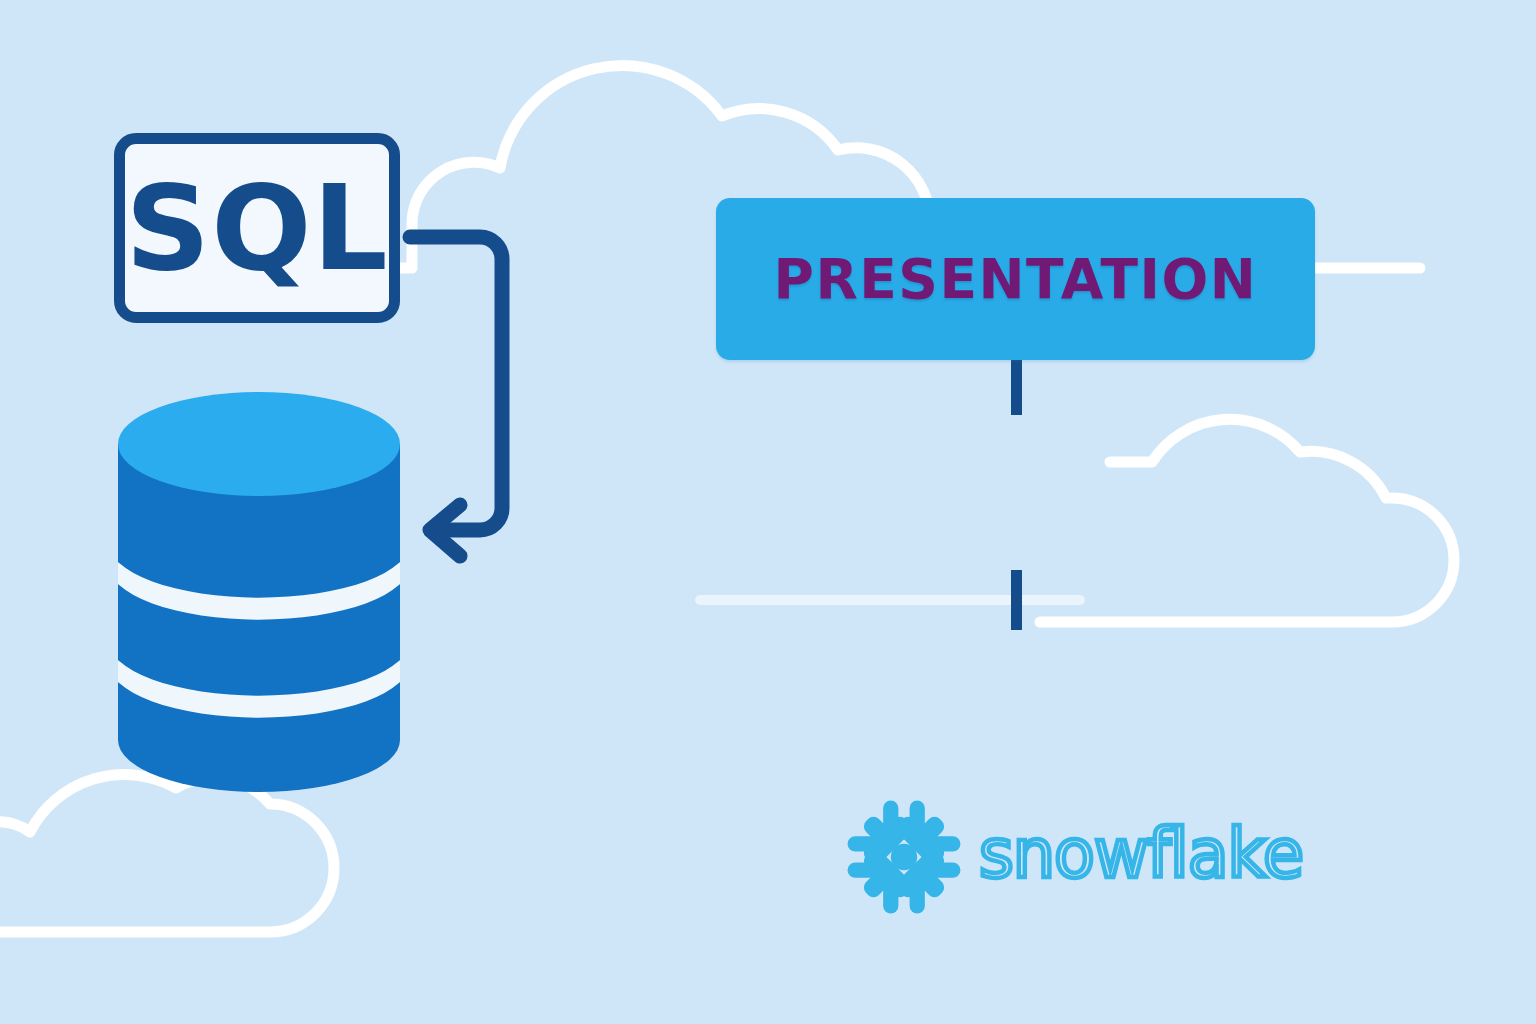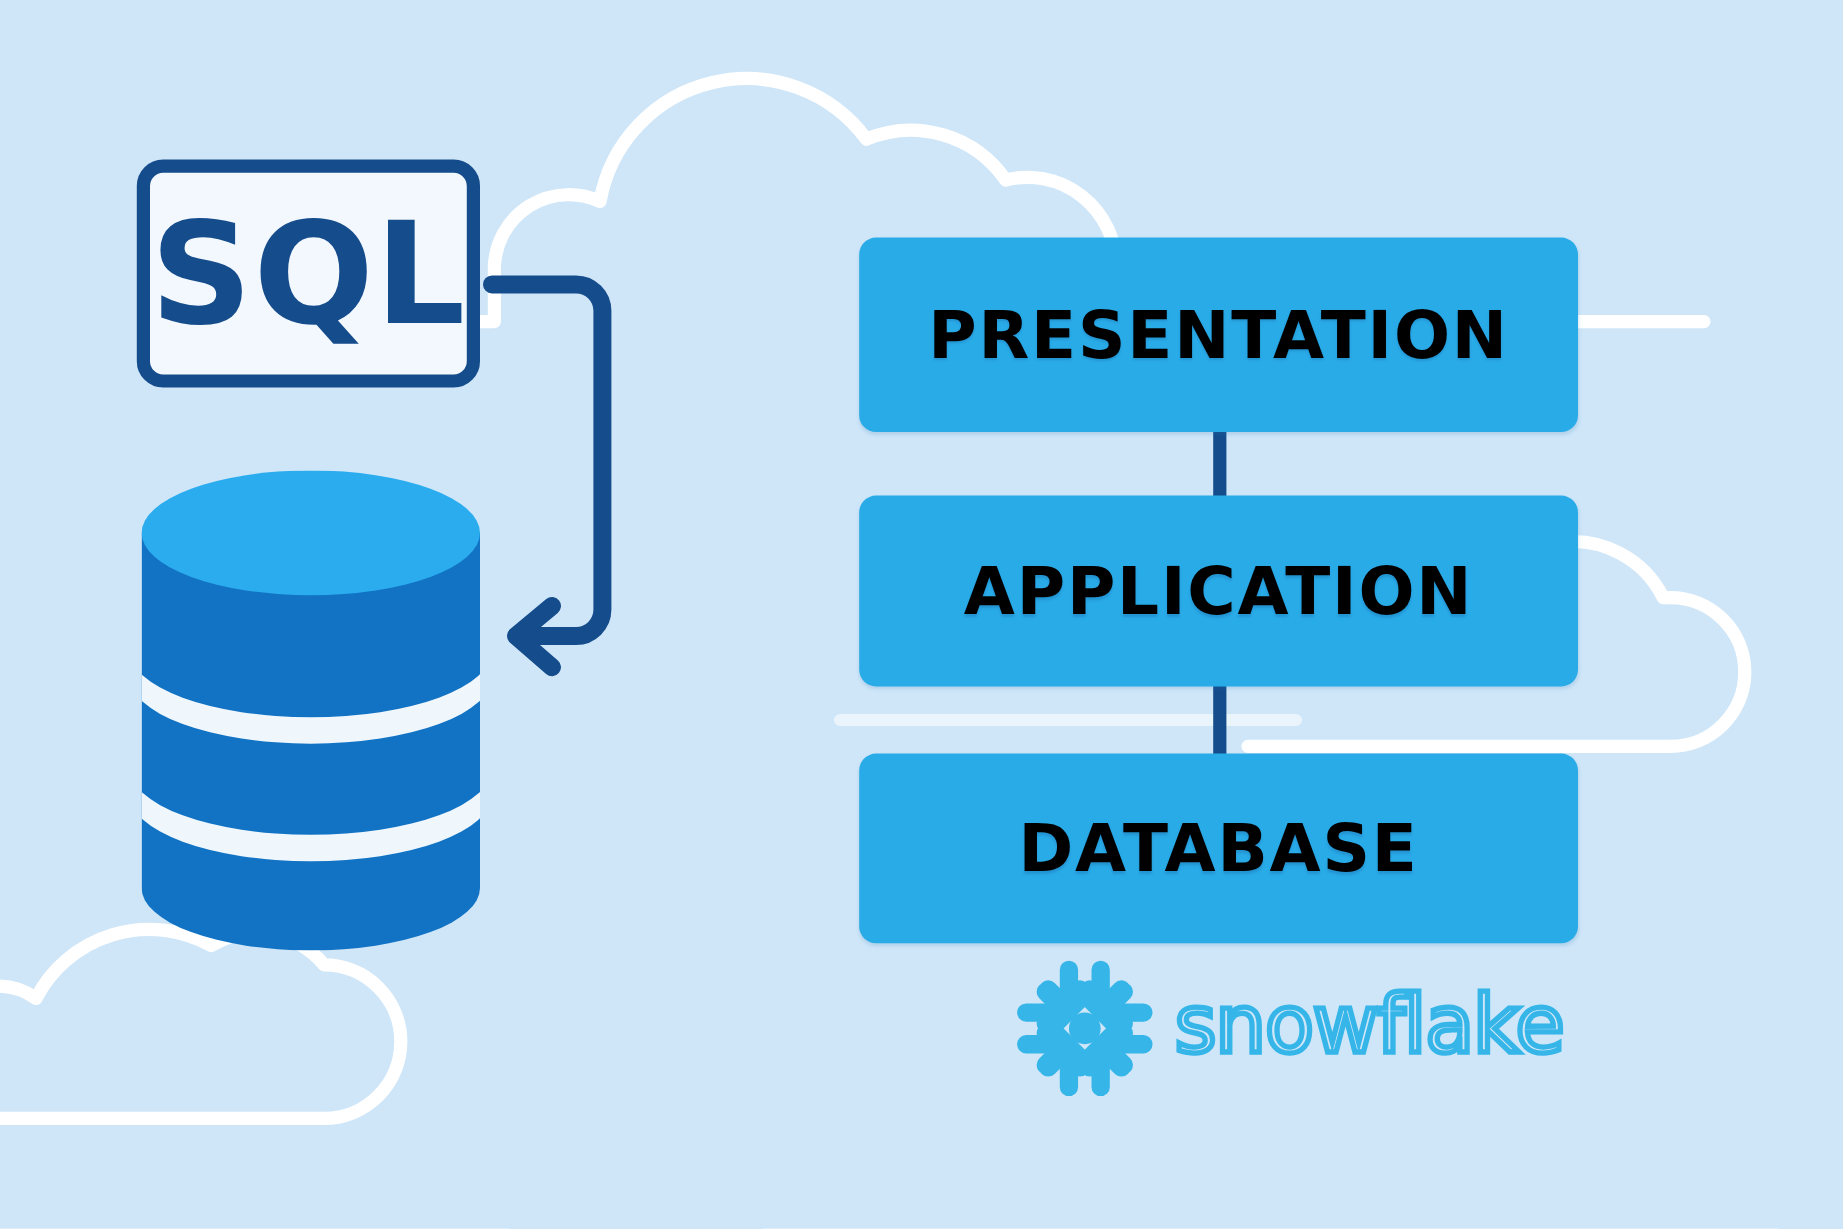--- a/index.html
+++ b/index.html
@@ -85,21 +85,21 @@
     background: #29abe8;
     border-radius: 14px;
     display: flex;
     align-items: center;
     justify-content: center;
     box-shadow: 0 2px 3px rgba(40,120,180,0.18);
   }
   .tier-box .tier-label {
     font-size: 55px;
     font-weight: 700;
-    color: #000000;
+    color: #701a75;
     letter-spacing: 1.5px;
     font-family: "DejaVu Sans", sans-serif;
     text-shadow: 0 2px 2px rgba(16,70,130,0.22);
   }
   #tier-0 { top: 0px;   height: 162px; }
   #tier-1 { top: 215px; height: 159px; }
   #tier-2 { top: 430px; height: 158px; }
 
   .tier-connector {
     position: absolute;
@@ -184,26 +184,20 @@
     <path fill="none" stroke="#154c8c" stroke-width="15" stroke-linecap="round" stroke-linejoin="round" d="M 80 305 L 50 330 L 80 356"></path>
   </svg>
 
   <div class="tier-stack">
     <div class="tier-connector" id="conn-0"></div>
     <div class="tier-connector" id="conn-1"></div>
 
     <div class="tier-box" id="tier-0">
       <span class="tier-label">PRESENTATION</span>
     </div>
-    <div class="tier-box" id="tier-1">
-      <span class="tier-label">APPLICATION</span>
-    </div>
-    <div class="tier-box" id="tier-2">
-      <span class="tier-label">DATABASE</span>
-    </div>
   </div>
 
   <div class="logo">
     <svg class="logo-mark" viewBox="0 0 120 120">
       <g fill="none" stroke="#35b5e8" stroke-width="15" stroke-linecap="round" stroke-linejoin="round">
 
         <path d="M 47 12 L 47 44"></path>
         <path d="M 73 12 L 73 44"></path>
         <path d="M 47 108 L 47 76"></path>
         <path d="M 73 108 L 73 76"></path>

